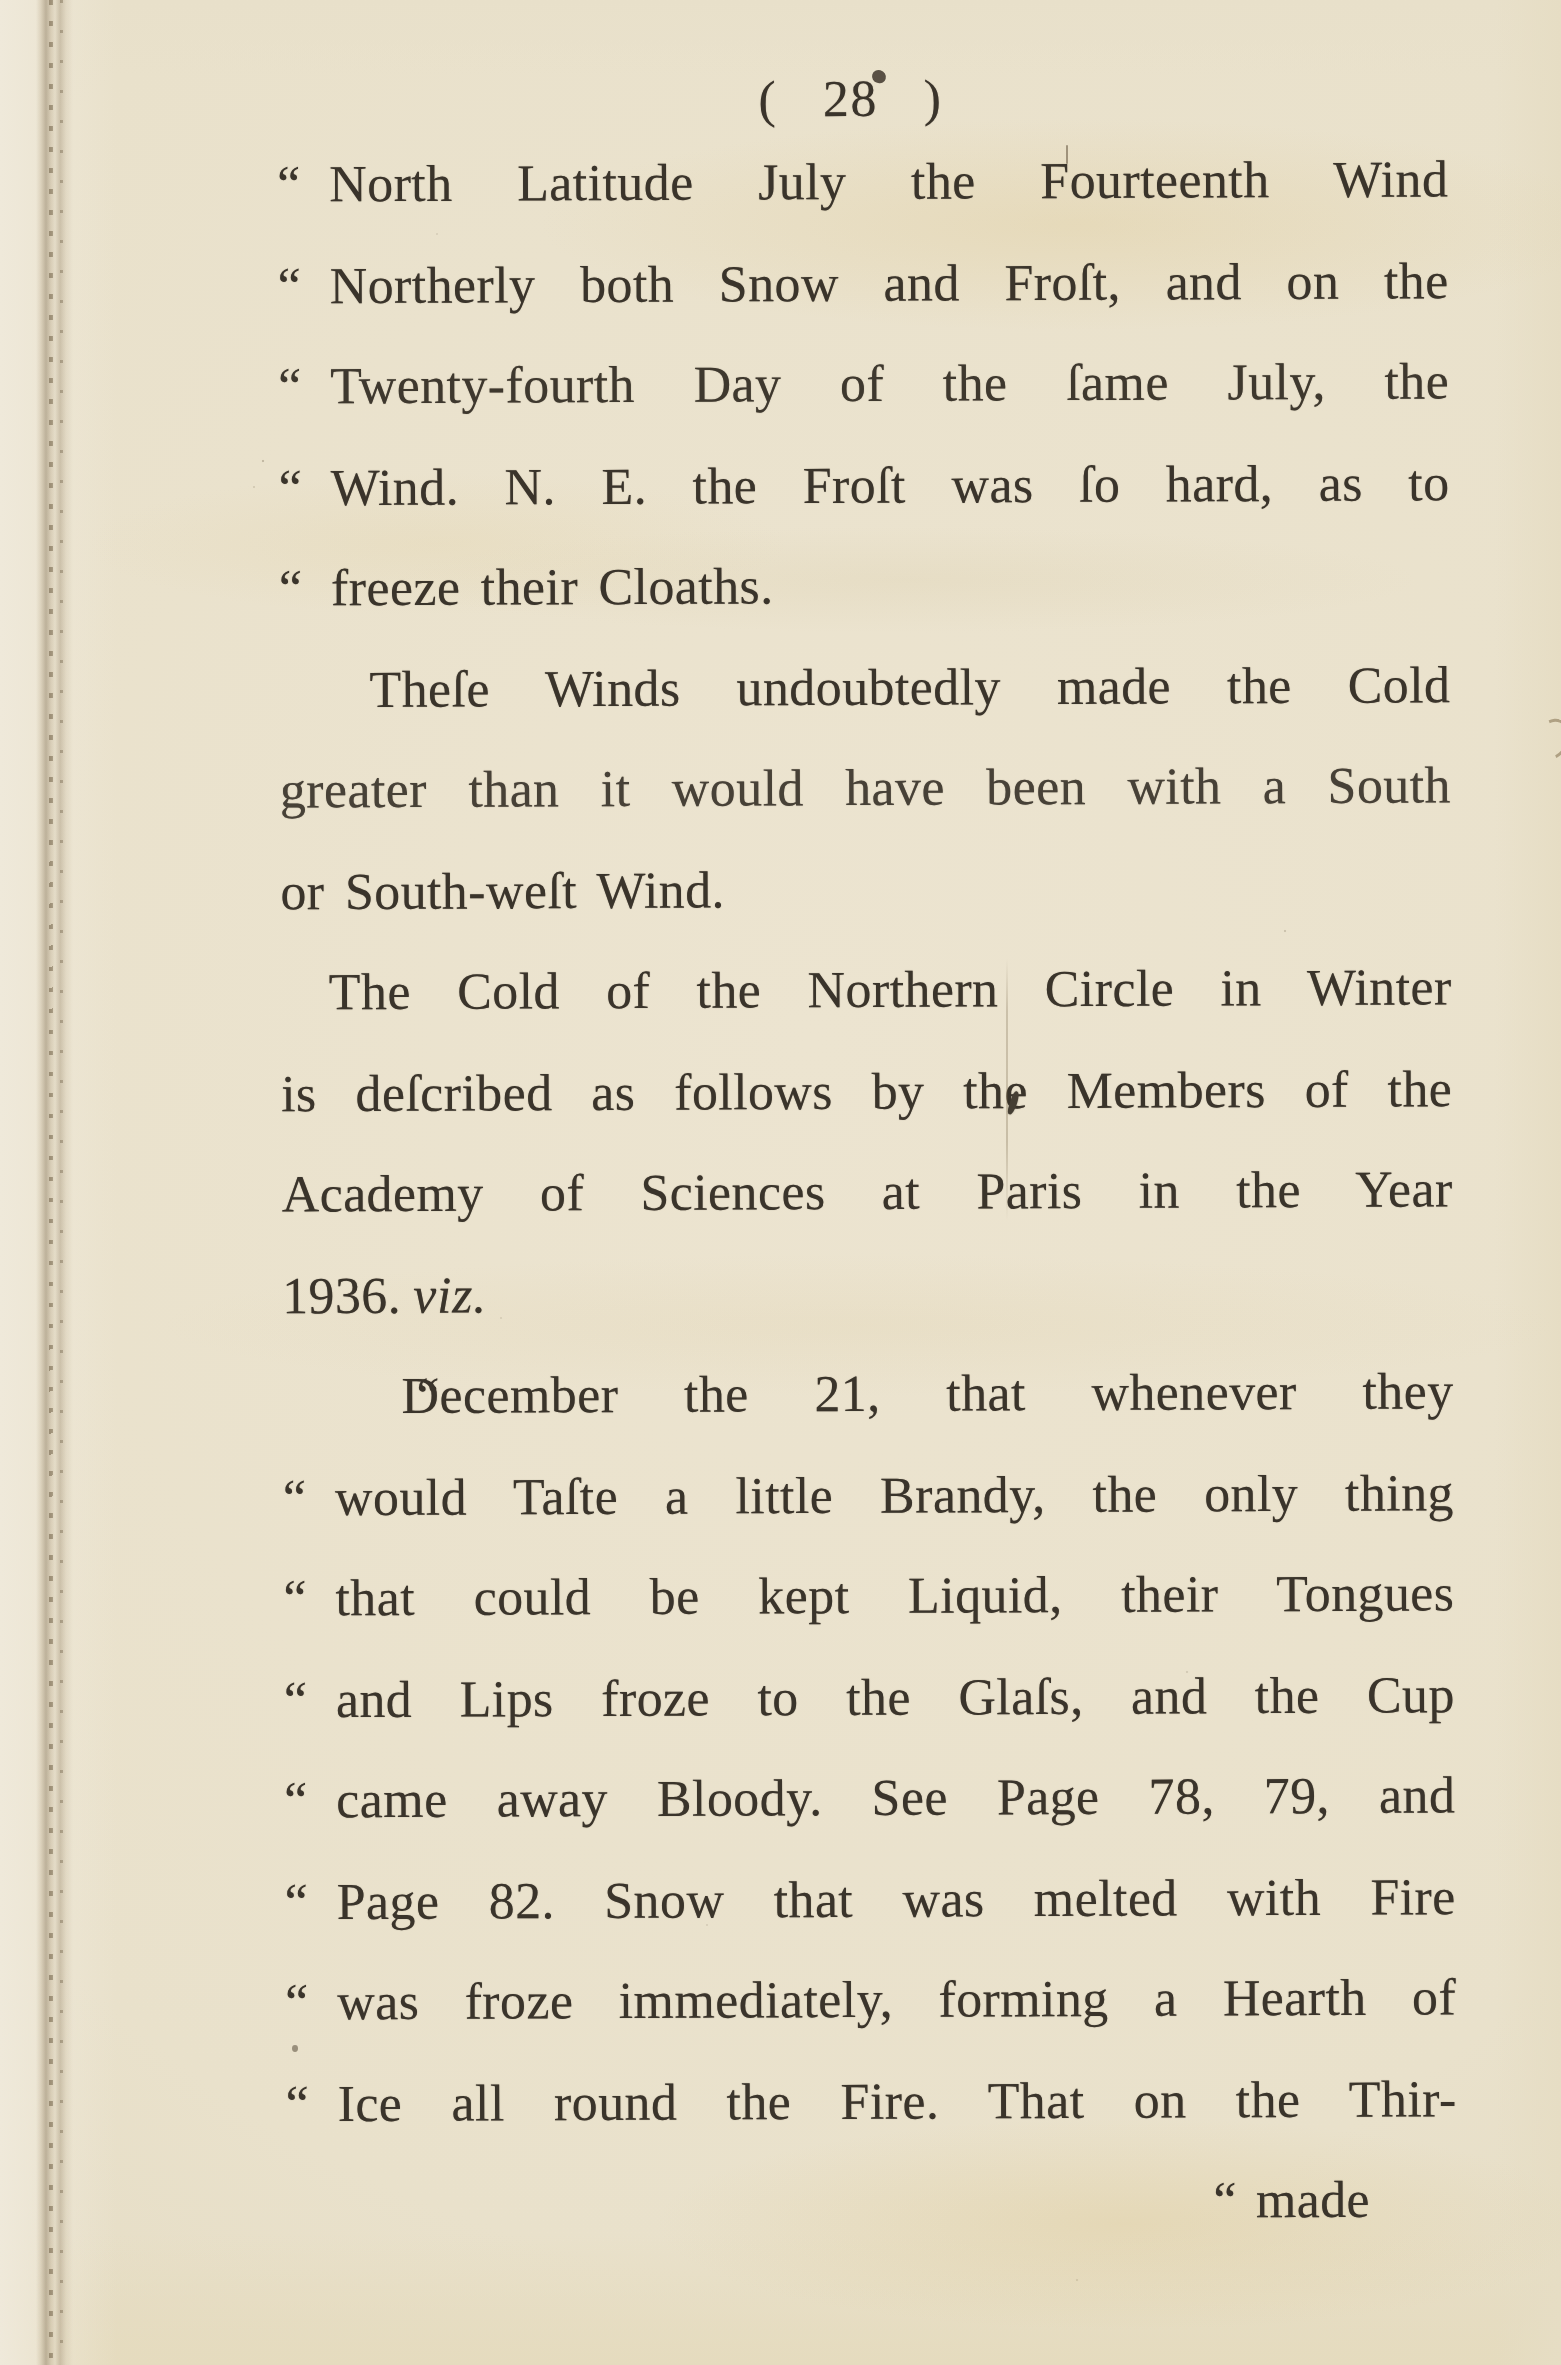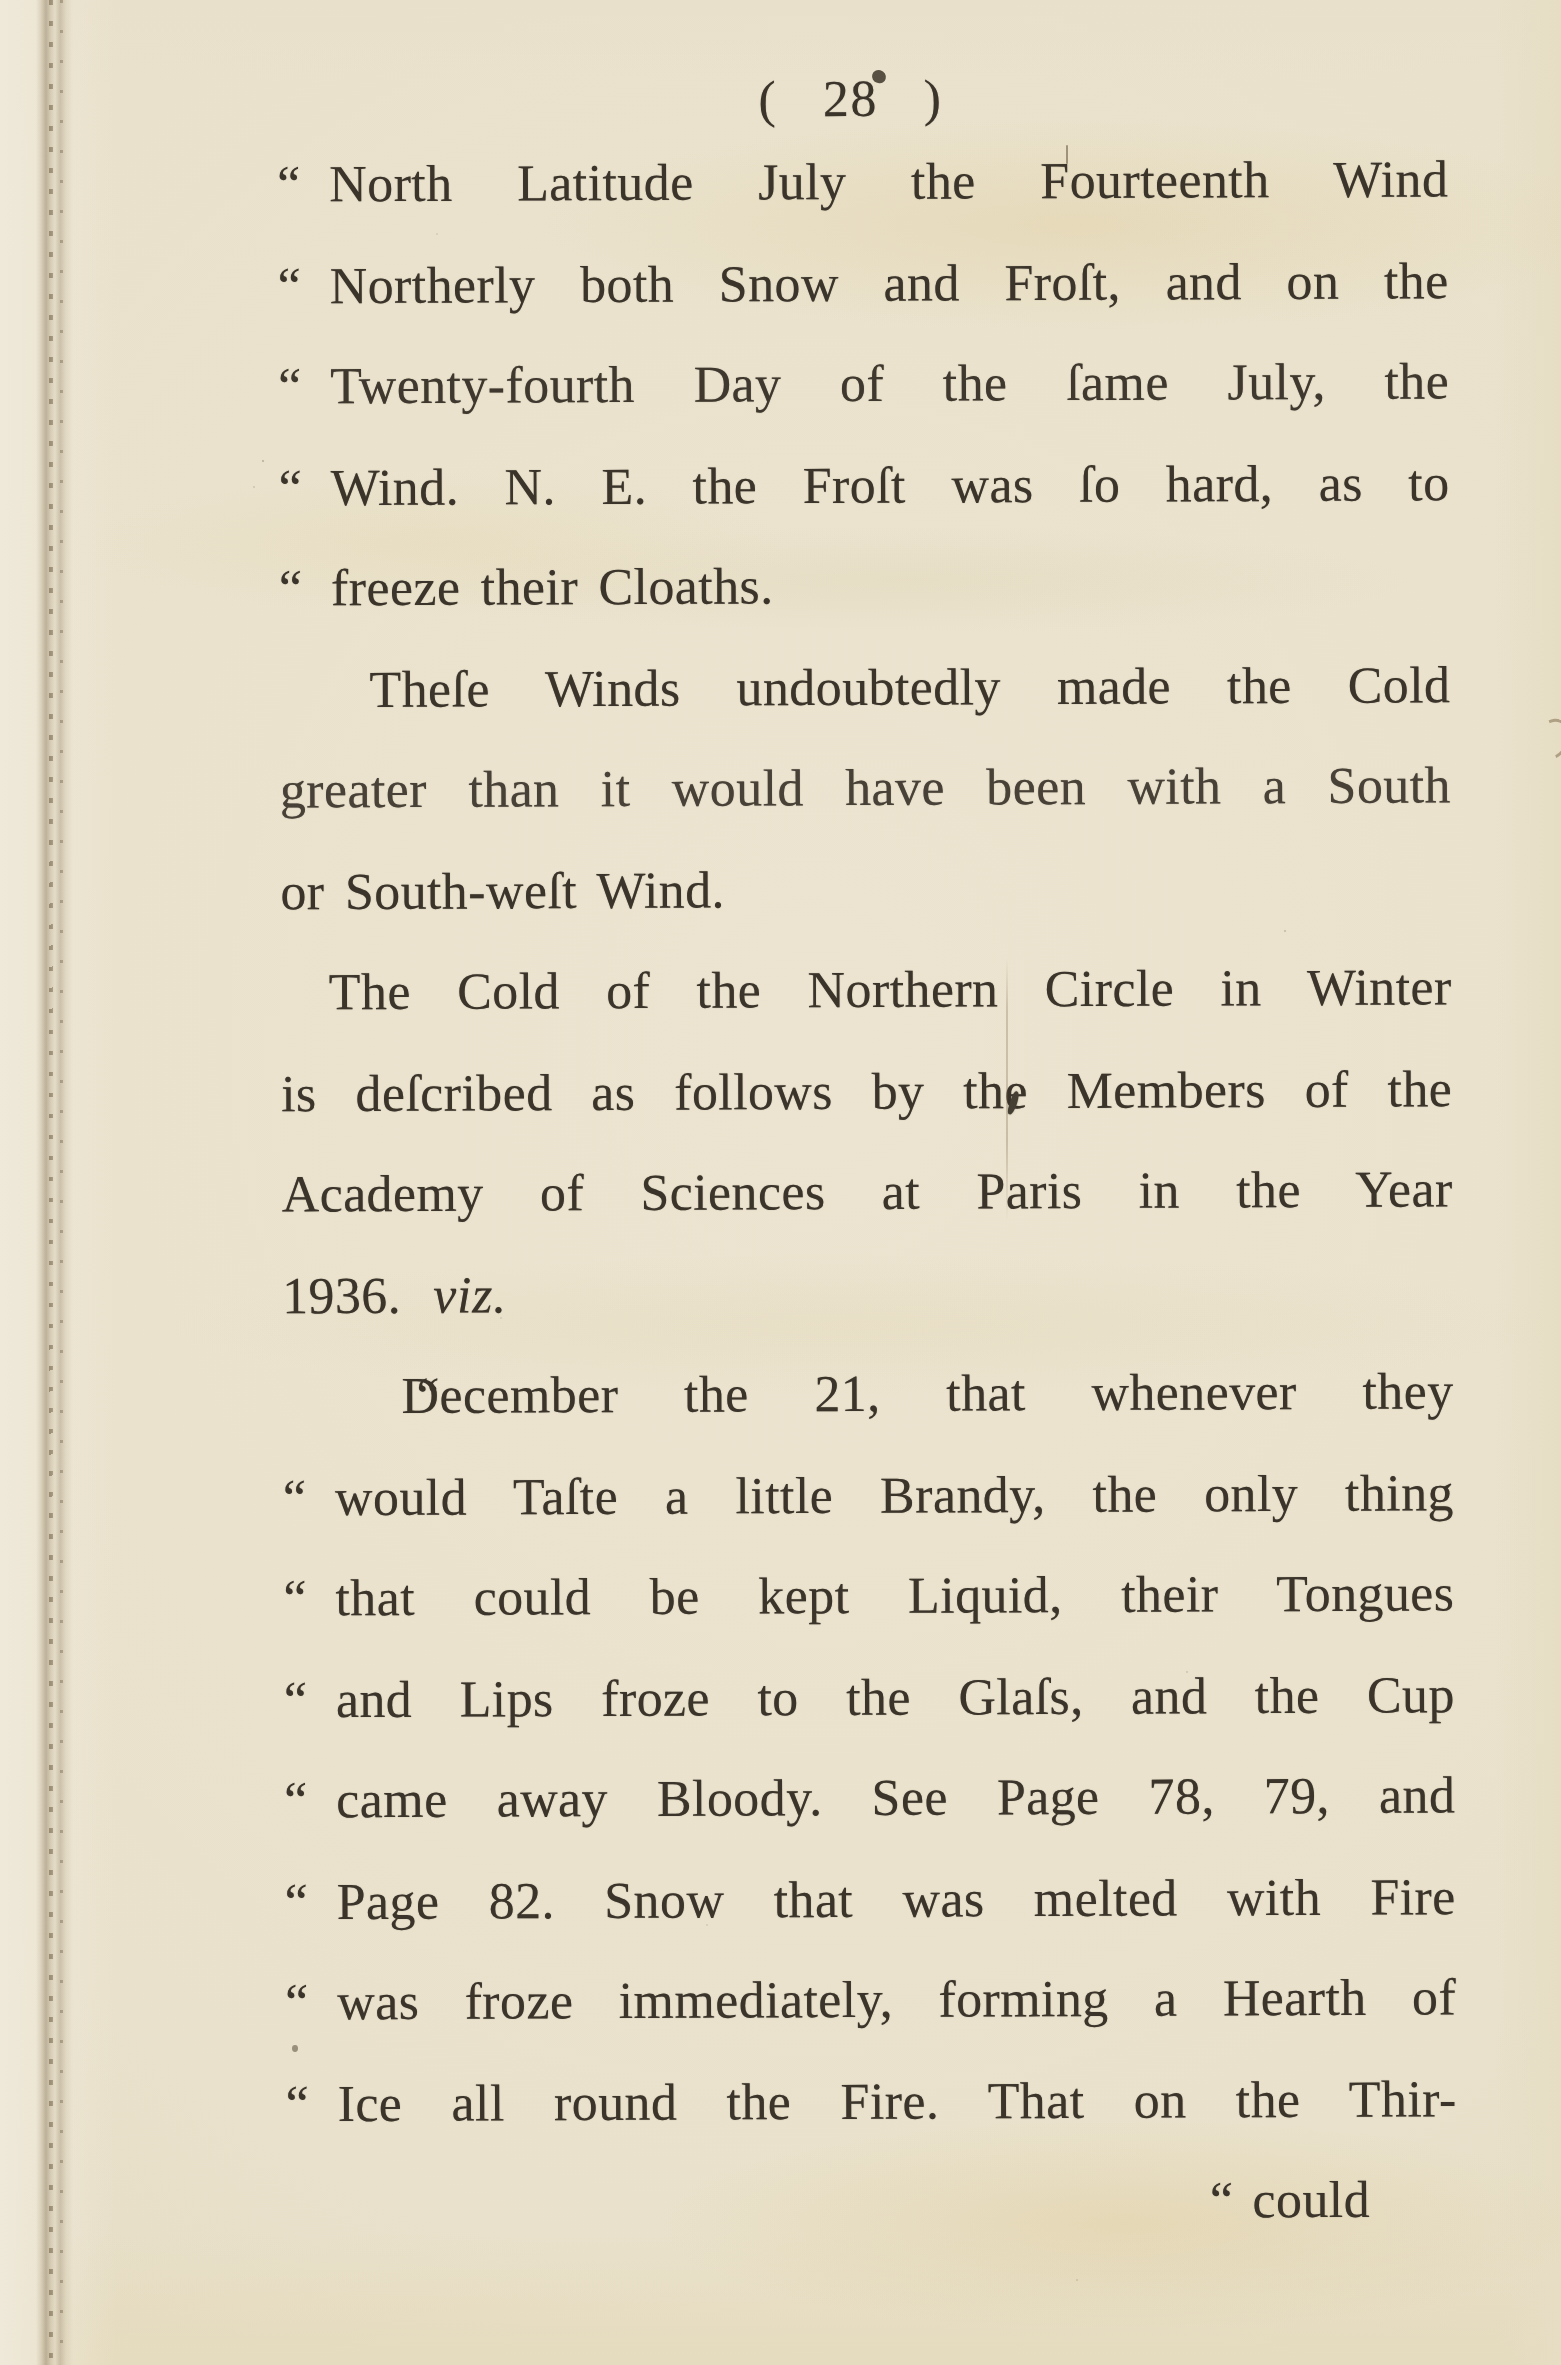--- a/index.html
+++ b/index.html
@@ -66,21 +66,21 @@
     letter-spacing:0.4px;word-spacing:7px;
     text-shadow:0 0 0.9px rgba(58,48,36,.55);
     transform:rotate(-0.25deg);transform-origin:50% 0;
   }
   .line{height:101px;text-align:justify;}
   .fill{text-align-last:justify;}
   .hasq .q{display:inline-block;width:52px;}
   .ind1{text-indent:48px;}
   .ind2{text-indent:90px;}
   .ind3{text-indent:67px;}
-  .viz{font-style:italic;margin-left:32px;letter-spacing:0.8px;}
+  .viz{font-style:italic;margin-left:12px;letter-spacing:0.8px;}
   .catch{text-align:right;padding-right:87px;}
   .catch .q{margin-right:19px;}
   .line:nth-child(7){color:#474137;}
   .line:nth-child(3){color:#3e382e;}
   .line:nth-child(even){transform:translateY(0.8px);}
 
   
   .blot-8{position:absolute;left:872px;top:70px;width:14px;height:13.3px;
     background:rgba(52,44,34,.8);border-radius:55% 60% 50% 55%;transform:rotate(15deg);}
   .stray-tick{position:absolute;left:1066px;top:145px;width:2.3px;height:19px;
@@ -119,21 +119,21 @@
     <div class="line fill"><span class="t">Academy of Sciences at Paris in the Year</span></div>
     <div class="line"><span class="t">1936.</span><i class="viz">viz.</i></div>
     <div class="line fill hasq ind3"><span class="q">“</span><span class="t">December the 21, that whenever they</span></div>
     <div class="line fill hasq"><span class="q">“</span><span class="t">would Taſte a little Brandy, the only thing</span></div>
     <div class="line fill hasq"><span class="q">“</span><span class="t">that could be kept Liquid, their Tongues</span></div>
     <div class="line fill hasq"><span class="q">“</span><span class="t">and Lips froze to the Glaſs, and the Cup</span></div>
     <div class="line fill hasq"><span class="q">“</span><span class="t">came away Bloody. See Page 78, 79, and</span></div>
     <div class="line fill hasq"><span class="q">“</span><span class="t">Page 82. Snow that was melted with Fire</span></div>
     <div class="line fill hasq"><span class="q">“</span><span class="t">was froze immediately, forming a Hearth of</span></div>
     <div class="line fill hasq"><span class="q">“</span><span class="t">Ice all round the Fire. That on the Thir-</span></div>
-    <div class="line catch"><span class="q">“</span><span class="t">could</span></div>
+    <div class="line catch"><span class="q">“</span><span class="t">made</span></div>
   </div>
 
   <div class="blot-8"></div>
   <div class="stray-tick"></div>
   <div class="crease-v"></div>
   <div class="ink-apostrophe"></div>
   <div class="edge-mark"></div>
   <div class="dot-blemish"></div>
 </div>
 

